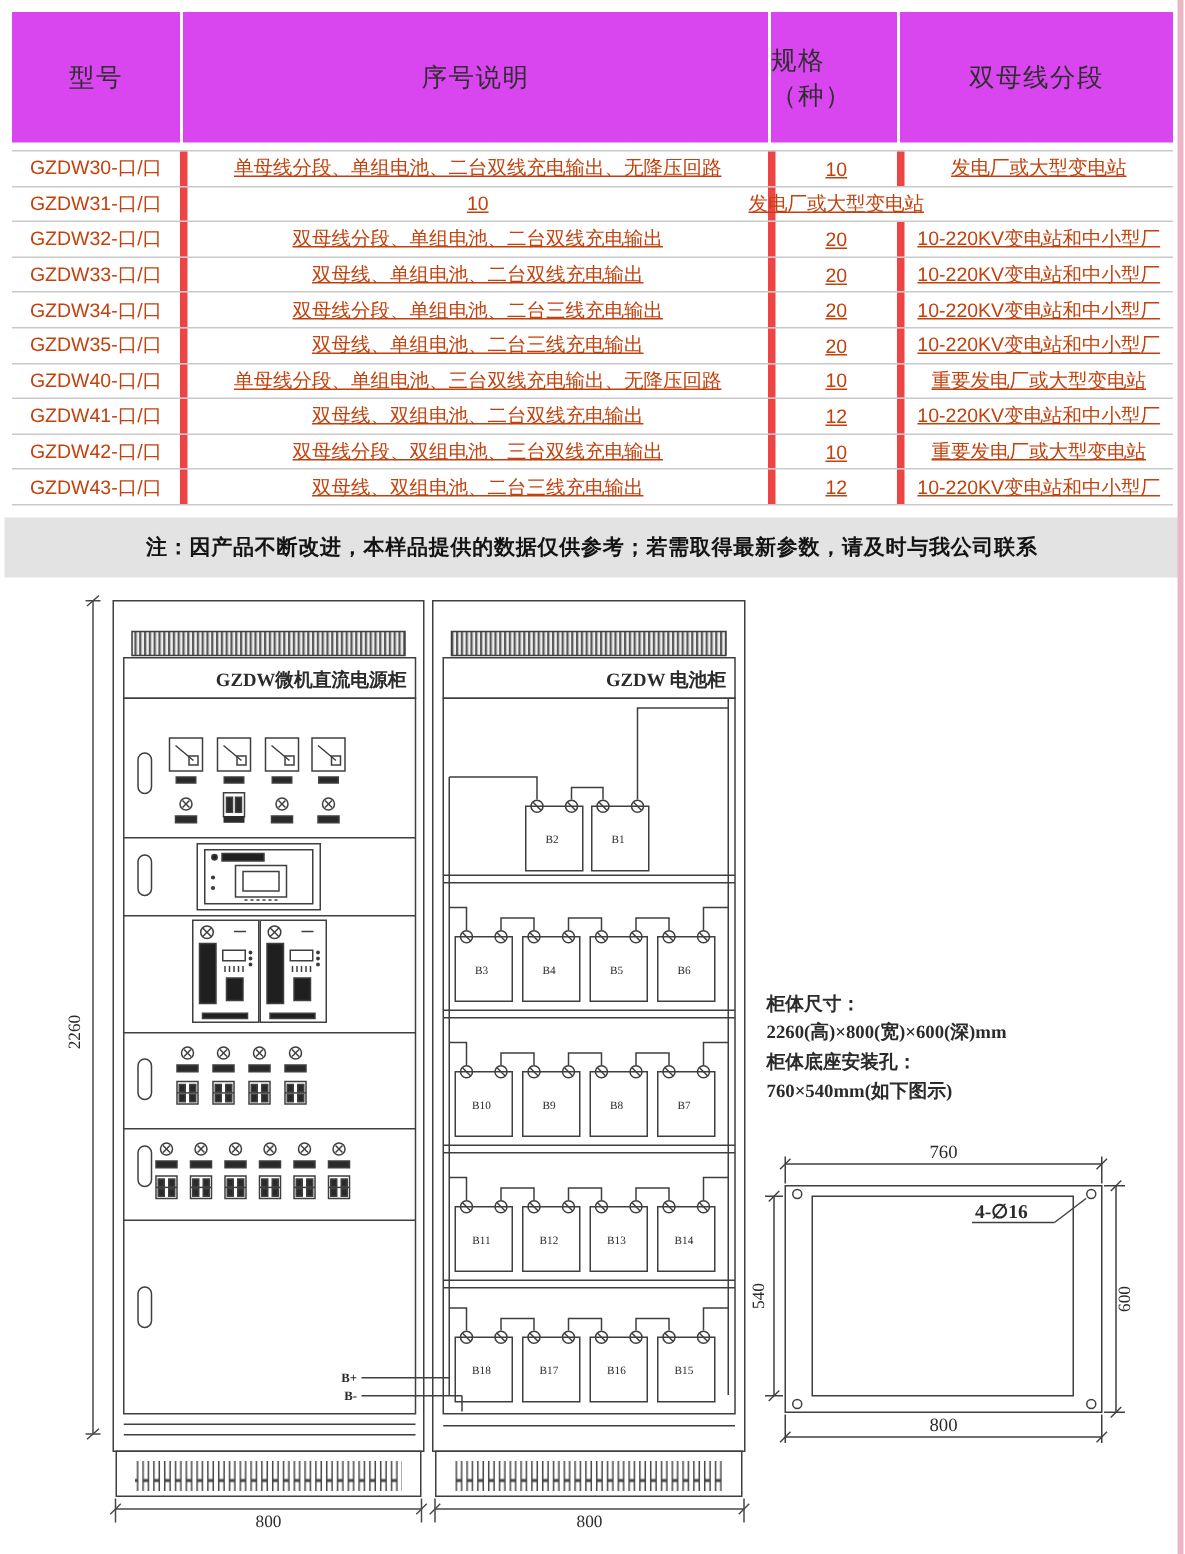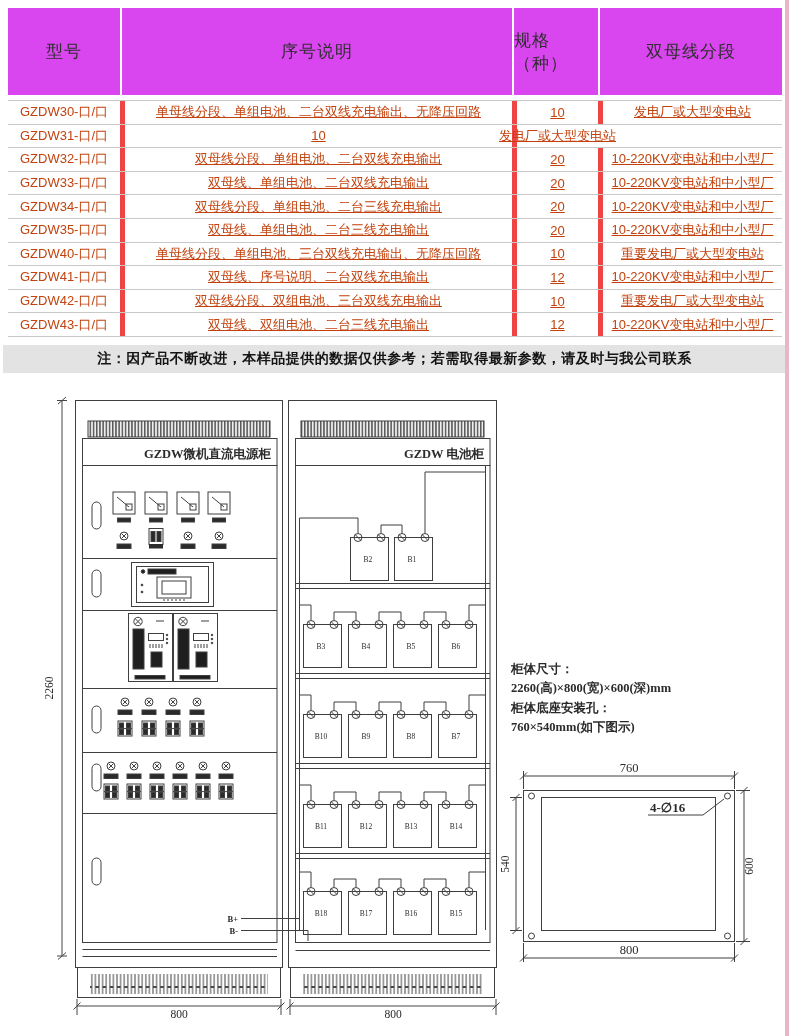--- a/index.html
+++ b/index.html
@@ -13,21 +13,21 @@
   .th{background:#d946ef;height:87px;display:flex;align-items:center;justify-content:center;
       font-size:17px;color:#2e2e2e;letter-spacing:1px;}
   .tbody{margin-top:5px;border-top:1px solid #c9c9c9;}
   .tr{display:grid;grid-template-columns:112px 392px 86px 184px;height:22.6px;
       border-bottom:1px solid #c9c9c9;}
   .td{display:flex;align-items:center;justify-content:center;font-size:13px;color:#c2410c;
       white-space:nowrap;overflow:visible;}
   .td+.td{border-left:5px solid #ef4444;text-decoration:underline;}
 
   
-  .note-bar{position:absolute;left:3px;top:345px;width:783px;height:28px;background:#e3e3e3;
+  .note-bar{position:absolute;left:3px;top:345px;width:783px;height:40px;background:#e3e3e3;
       display:flex;align-items:center;justify-content:center;font-size:14px;font-weight:bold;
       color:#141414;letter-spacing:.5px;}
 
   
   .drawing{position:absolute;left:0;top:380px;}
   .drawing text{font-family:"Liberation Serif", serif;fill:#2b2b2b;stroke:none;}
   .t-title{font-size:12.5px;font-weight:bold;}
   .t-dim{font-size:11.5px;}
   .t-dim-lg{font-size:12.5px;}
   .t-bat{font-size:7.5px;}
@@ -84,21 +84,21 @@
         <div class="td">10-220KV变电站和中小型厂</div>
       </div>
       <div class="tr">
         <div class="td">GZDW40-口/口</div>
         <div class="td">单母线分段、单组电池、三台双线充电输出、无降压回路</div>
         <div class="td">10</div>
         <div class="td">重要发电厂或大型变电站</div>
       </div>
       <div class="tr">
         <div class="td">GZDW41-口/口</div>
-        <div class="td">双母线、序号说明、二台双线充电输出</div>
+        <div class="td">双母线、双组电池、二台双线充电输出</div>
         <div class="td">12</div>
         <div class="td">10-220KV变电站和中小型厂</div>
       </div>
       <div class="tr">
         <div class="td">GZDW42-口/口</div>
         <div class="td">双母线分段、双组电池、三台双线充电输出</div>
         <div class="td">10</div>
         <div class="td">重要发电厂或大型变电站</div>
       </div>
       <div class="tr">

